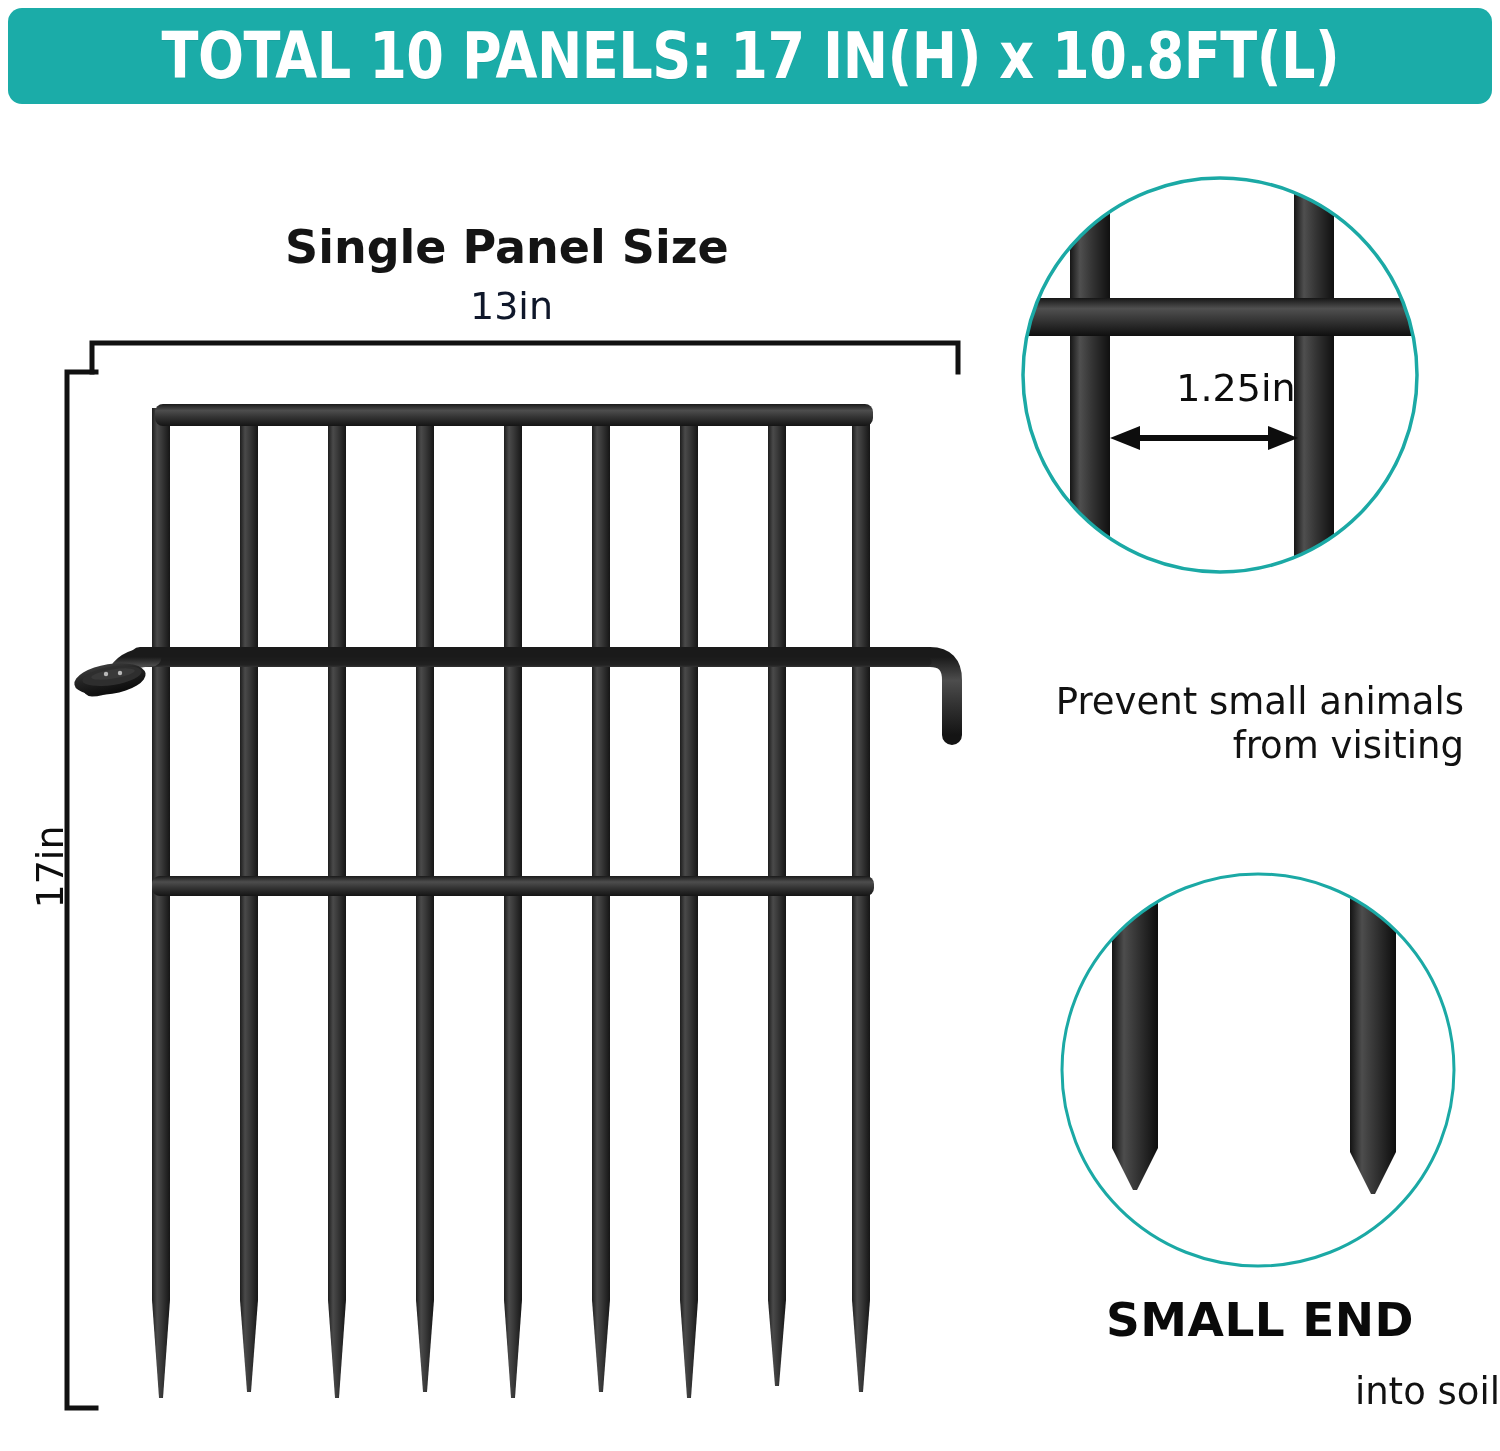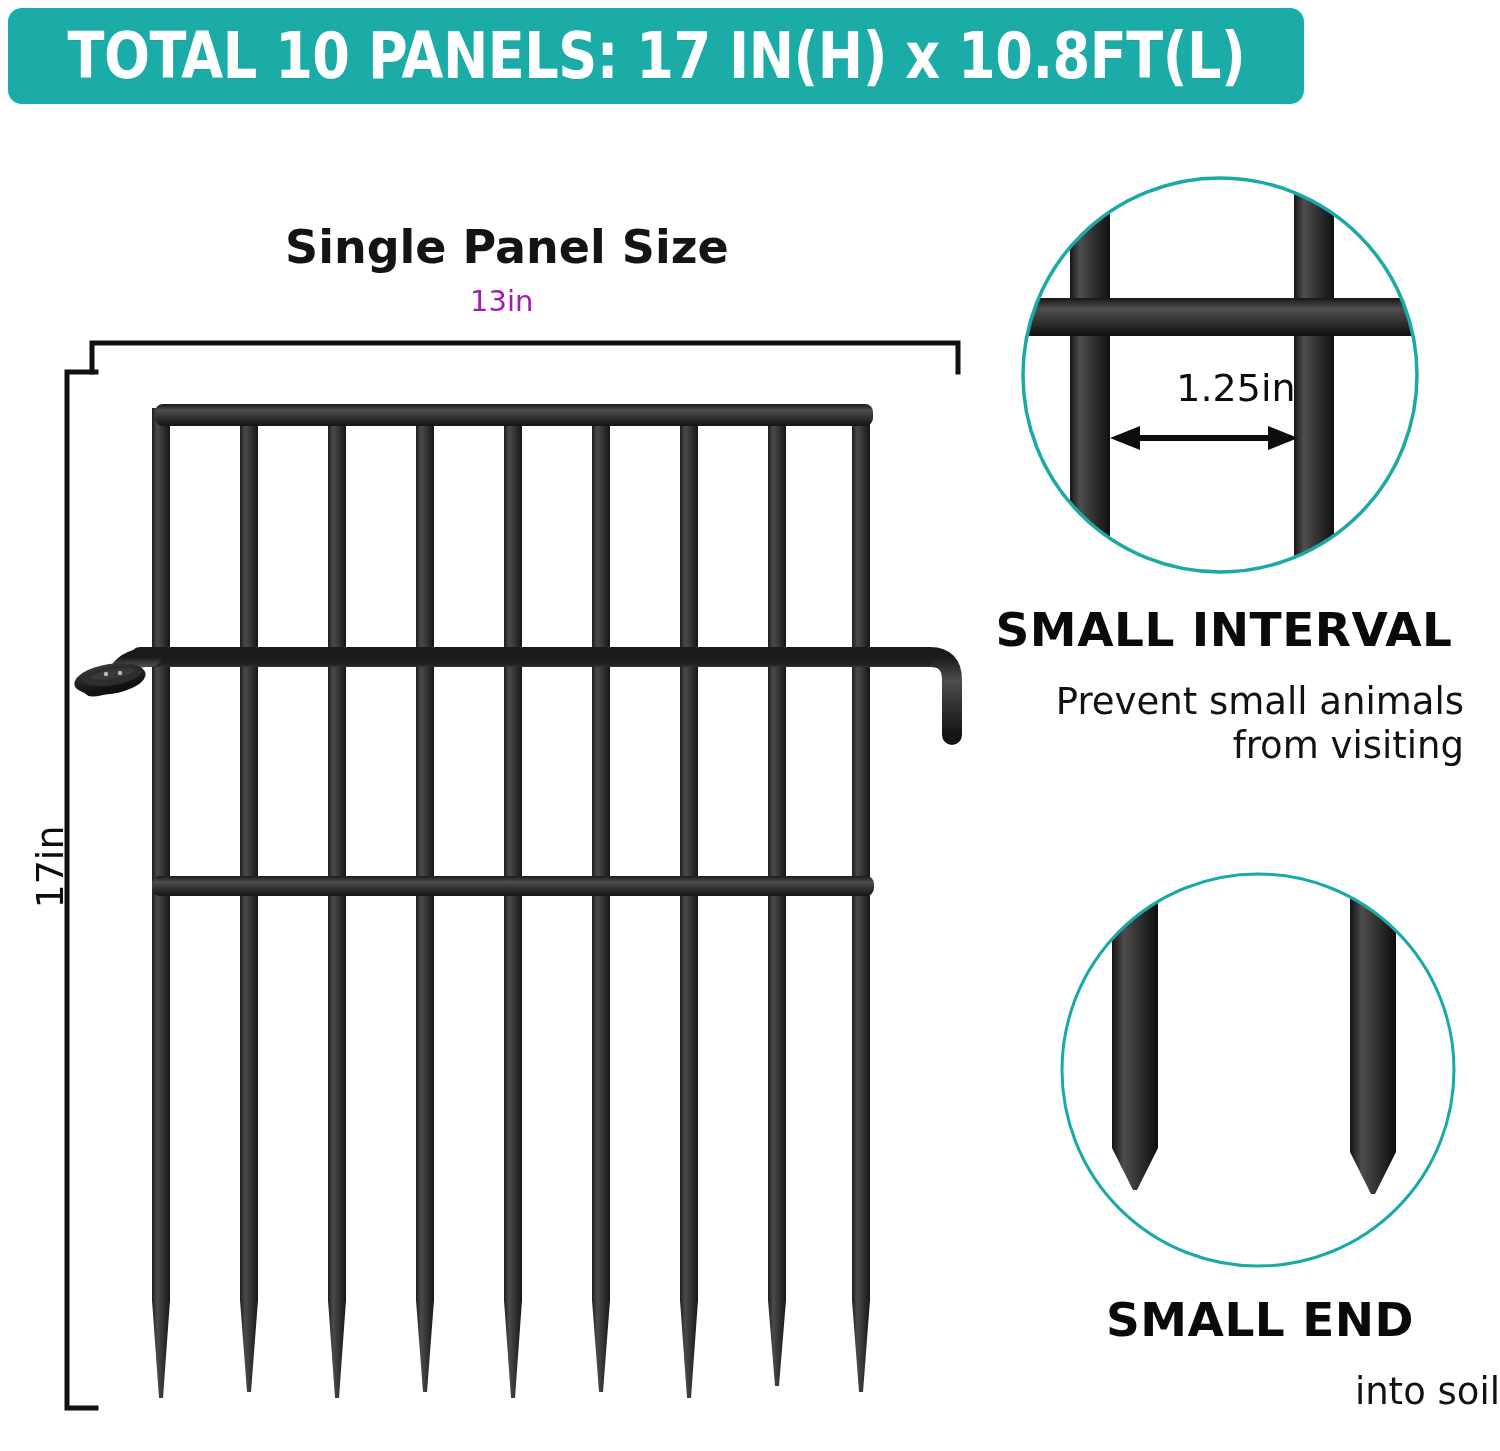--- a/index.html
+++ b/index.html
@@ -14,21 +14,21 @@
     overflow: hidden;
     font-family: "DejaVu Sans", "Liberation Sans", sans-serif;
     color: #111111;
   }
 
   
   .banner {
     position: absolute;
     left: 8px;
     top: 8px;
-    width: 1296px;
+    width: 1484px;
     height: 96px;
     border-radius: 14px;
     display: flex;
     align-items: center;
     justify-content: center;
     overflow: hidden;
   }
   .banner-text {
     font-family: "DejaVu Sans Condensed", "Liberation Sans Narrow", "Liberation Sans", sans-serif;
     font-weight: 700;
@@ -49,23 +49,23 @@
     font-weight: 600;
     color: #141414;
     white-space: nowrap;
     margin-top: 40px;
   }
 
   .dim-width-label {
     position: absolute;
     left: 470px;
     top: 284px;
-    font-size: 29px;
+    font-size: 38px;
     font-weight: 500;
-    color: #a21caf;
+    color: #0f172a;
     white-space: nowrap;
   }
 
   .dim-height-label {
     position: absolute;
     left: -10px;
     top: 845px;
     width: 120px;
     text-align: center;
     font-size: 38px;
@@ -235,21 +235,20 @@
     <g>
       <line x1="140" y1="268" x2="300" y2="268" stroke="#0d0d0d" stroke-width="6"></line>
       <polygon points="126,268 156,256 156,280" fill="#0d0d0d"></polygon>
       <polygon points="314,268 284,256 284,280" fill="#0d0d0d"></polygon>
     </g>
   </svg>
 
   <div style="position:absolute; left:0; top:196px; width:480px; text-align:center;
               font-size:38px; font-weight:500; color:#0d0d0d; transform: translateX(12px);">1.25in</div>
 
-  <div class="callout-heading">SMALL INTERVAL</div>
   <div class="callout-sub">
     <div>Prevent small animals</div>
     <div>from visiting</div>
   </div>
 </div>
 
 <div class="callout" id="callout-sharp">
   <svg class="callout-circle" width="480" height="420" viewBox="0 0 480 420">
     <defs>
       <linearGradient id="spikeGrad" x1="0" y1="0" x2="1" y2="0">

